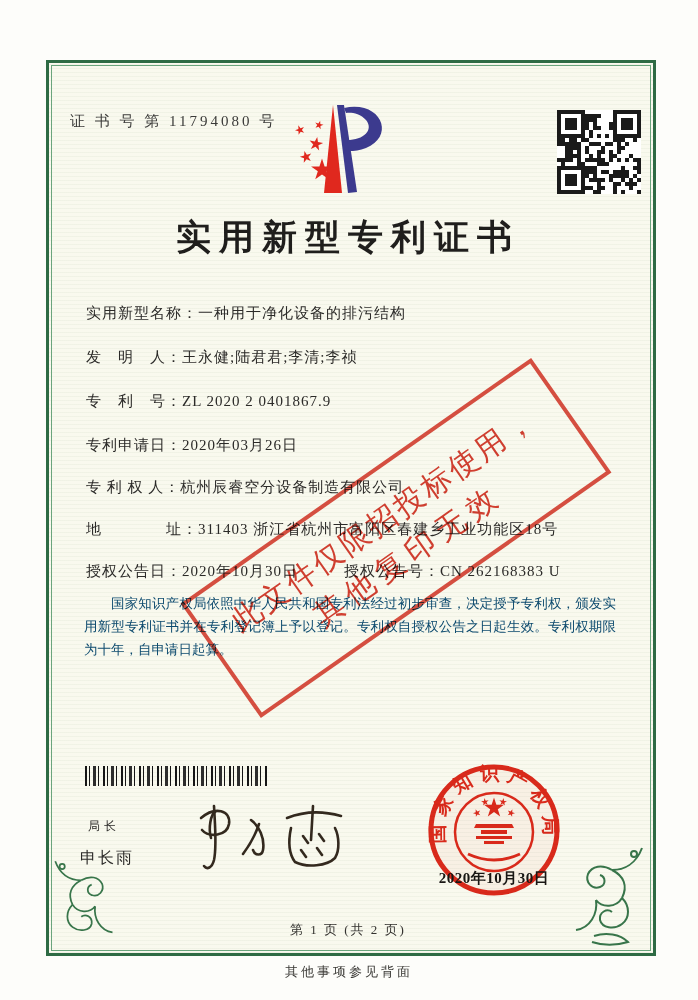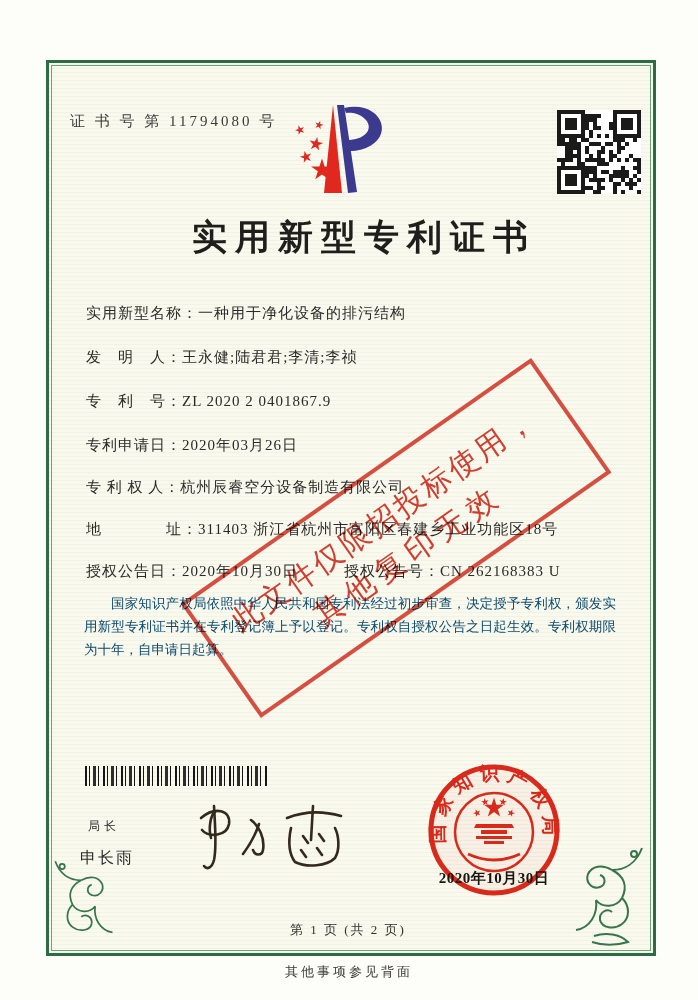--- a/index.html
+++ b/index.html
@@ -7,21 +7,21 @@
   .page{position:relative;width:698px;height:1000px;margin:0 auto;background:#fdfdfa;
         font-family:"Liberation Serif","DejaVu Serif",serif;color:#2b2a28;overflow:hidden;}
   .frame{position:absolute;left:46px;top:60px;width:604px;height:890px;
          border:3px solid #2e6b44;background-color:#f9f9ee;
          background-image:repeating-linear-gradient(0deg,rgba(140,170,130,0.08) 0 1px,transparent 1px 4px);}
   .frame-inner{position:absolute;inset:2px;border:1px solid #6aa47c;}
   .cert-no{position:absolute;left:70px;top:112px;font-size:15px;letter-spacing:3px;color:#3a3a38;}
   .logo{position:absolute;left:286px;top:100px;width:112px;height:100px;}
   .qr{position:absolute;left:557px;top:110px;width:84px;height:84px;background:#fff;}
   .title{position:absolute;left:46px;top:214px;width:604px;text-align:center;
-         font-size:35px;font-weight:bold;letter-spacing:8px;color:#1f1e1c;padding-left:16px;}
+         font-size:35px;font-weight:bold;letter-spacing:8px;color:#1f1e1c;}
   .field-row{position:absolute;left:86px;width:530px;font-size:15px;white-space:nowrap;}
   .field-label{letter-spacing:1px;}
   .field-value{letter-spacing:1px;}
   .r0{top:304px}.r1{top:348px}.r2{top:392px}.r3{top:436px}.r4{top:478px}.r5{top:520px}
   .grant-row{position:absolute;left:86px;top:562px;width:530px;font-size:15px;white-space:nowrap;}
   .grant-no-group{margin-left:46px;}
   .paragraphs{position:absolute;left:84px;top:592px;width:532px;font-size:13.5px;line-height:23px;
               text-align:justify;color:#0c4a6e;}
   .paragraphs p{margin:0 0 5px 0;text-indent:2em;}
   .barcode{position:absolute;left:85px;top:766px;width:184px;height:20px;

